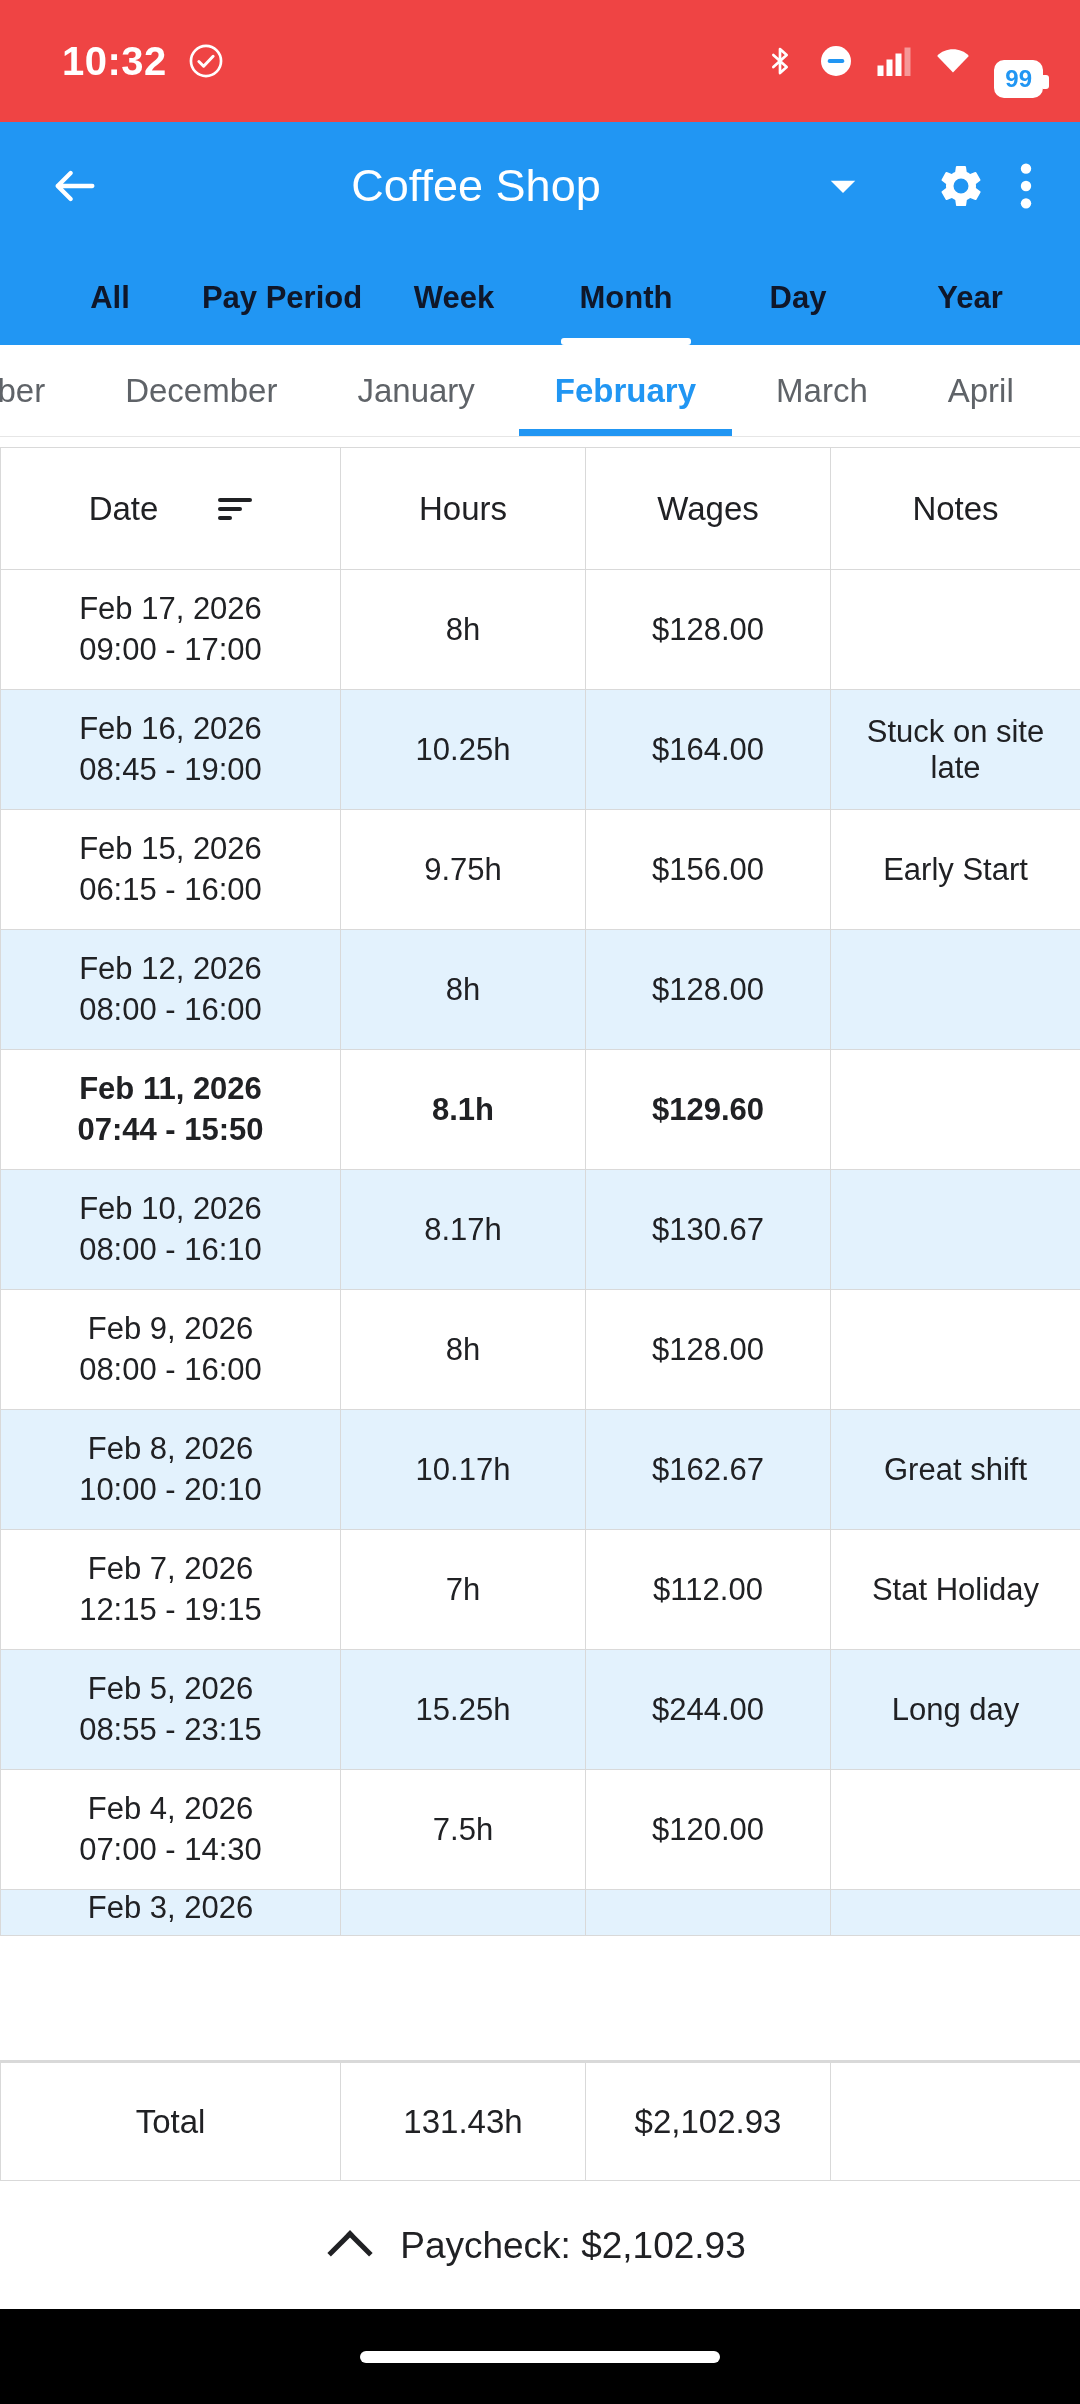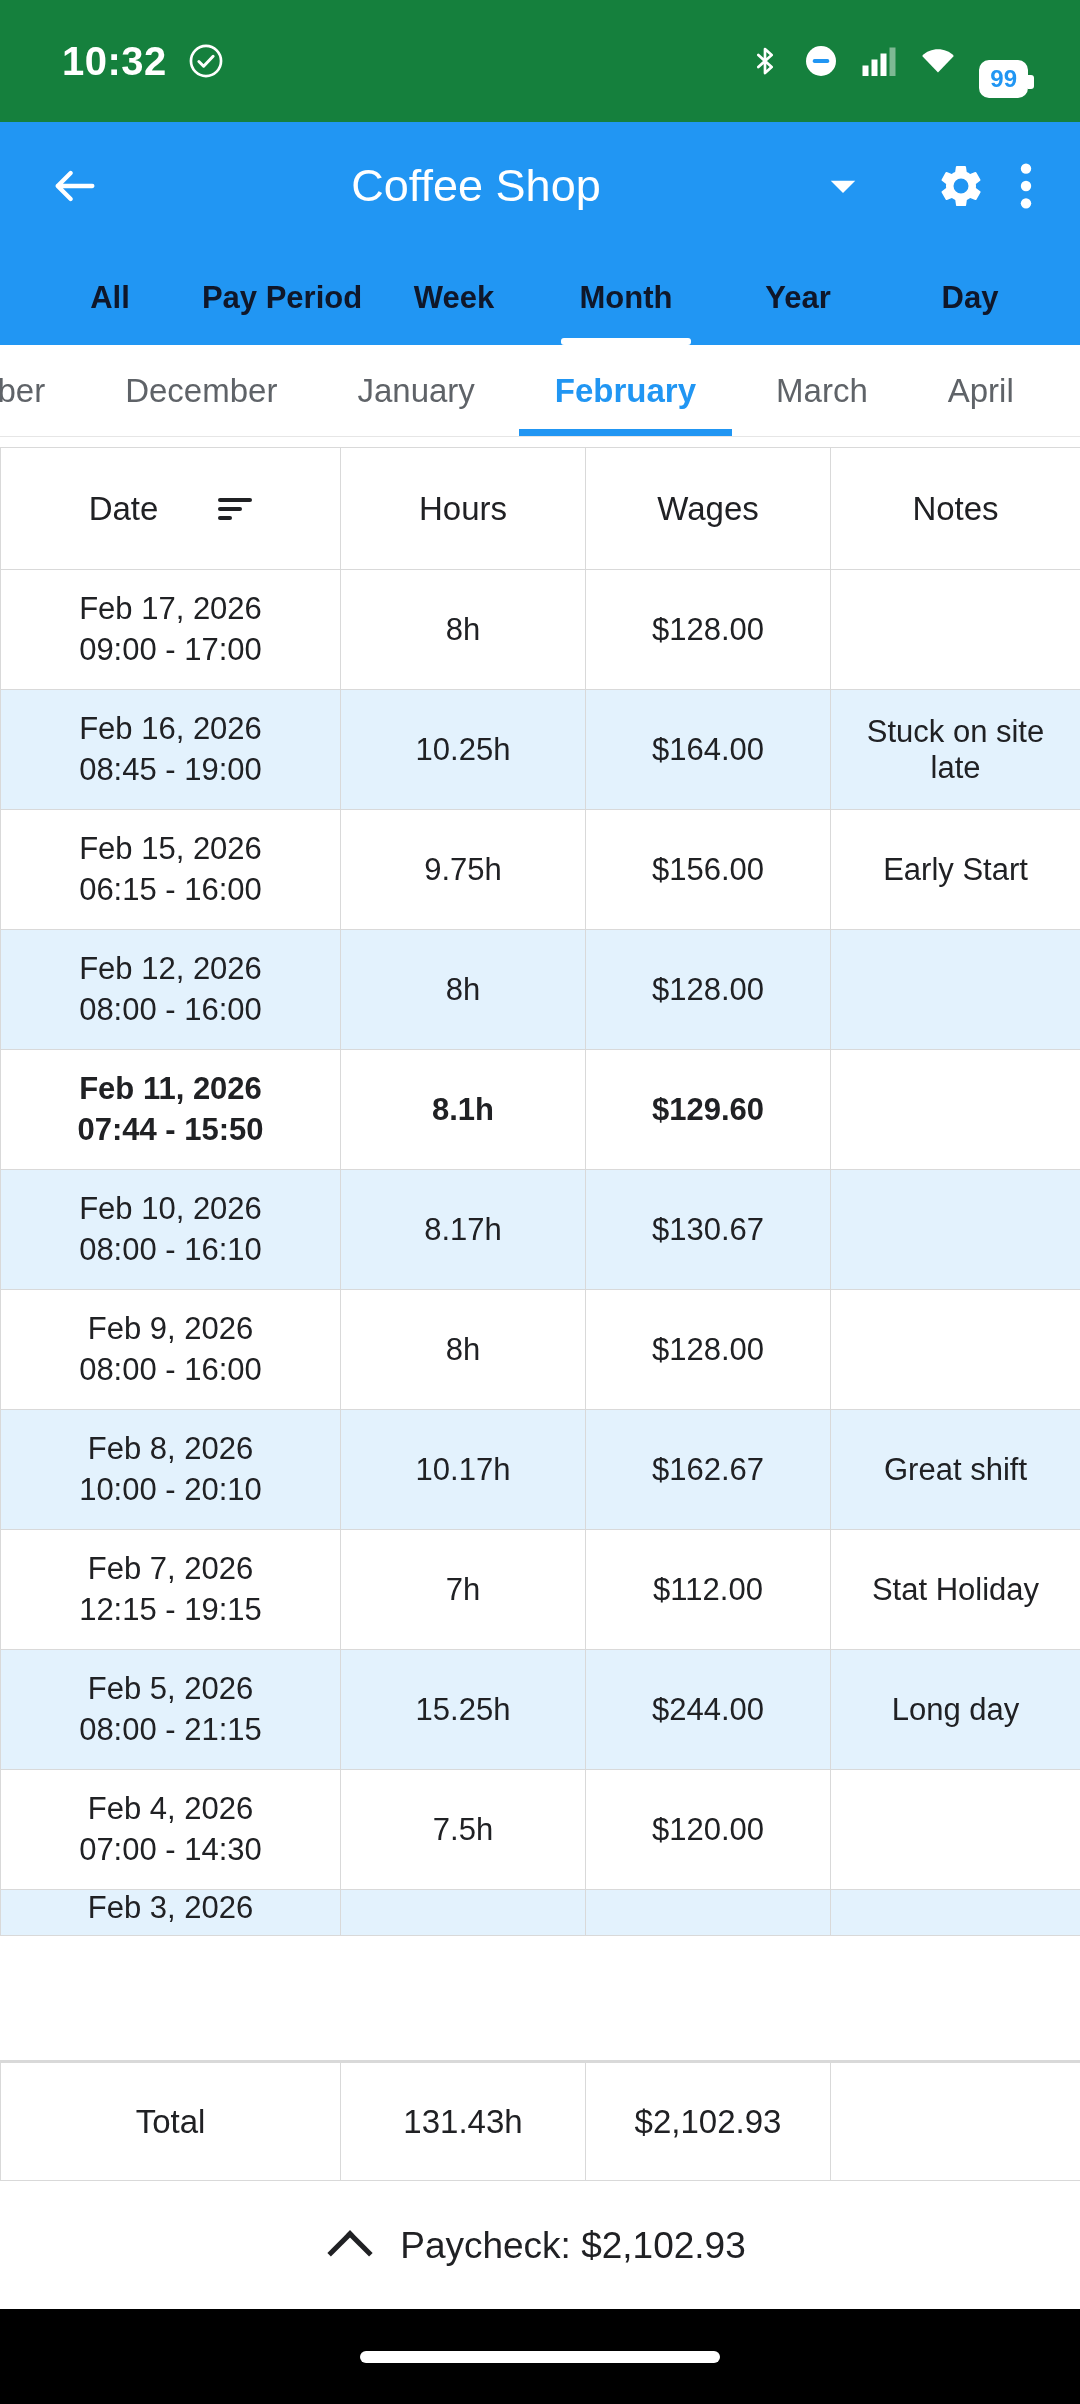--- a/index.html
+++ b/index.html
@@ -15,25 +15,25 @@
     height: 2404px;
     position: relative;
     display: flex;
     flex-direction: column;
     background: #ffffff;
   }
 
   
   .statusbar {
     height: 122px;
-    background: #15803d;
+    background: #ef4444;
     display: flex;
     align-items: center;
     justify-content: space-between;
-    padding: 0 52px 0 62px;
+    padding: 0 37px 0 62px;
     color: #ffffff;
   }
   .status-left { display: flex; align-items: center; gap: 20px; }
   .status-time { font-size: 40px; font-weight: bold; letter-spacing: .5px; }
   .status-right { display: flex; align-items: center; gap: 22px; }
   .icon-wrap { display: flex; align-items: center; justify-content: center; }
   .batt {
     border: 4px solid #ffffff;
     border-radius: 10px;
     padding: 1px 7px;
@@ -304,22 +304,22 @@
           </svg>
       </span>
     </div>
   </div>
 
   <div class="range-tabs">
     <div class="range-tab">All</div>
     <div class="range-tab">Pay Period</div>
     <div class="range-tab">Week</div>
     <div class="range-tab active">Month</div>
+    <div class="range-tab">Day</div>
     <div class="range-tab">Year</div>
-    <div class="range-tab">Day</div>
   </div>
 
   <div class="month-tabs">
     <div class="month-tab" style="padding-left:0;margin-left:-30px;">mber</div>
     <div class="month-tab">December</div>
     <div class="month-tab">January</div>
     <div class="month-tab active">February</div>
     <div class="month-tab">March</div>
     <div class="month-tab">April</div>
   </div>
@@ -427,21 +427,21 @@
             <span class="d-line1">Feb 7, 2026</span>
             <span class="d-line2">12:15 - 19:15</span>
           </td>
           <td>7h</td>
           <td>$112.00</td>
           <td>Stat Holiday</td>
         </tr>
         <tr class="alt">
           <td>
             <span class="d-line1">Feb 5, 2026</span>
-            <span class="d-line2">08:00 - 21:15</span>
+            <span class="d-line2">08:55 - 23:15</span>
           </td>
           <td>15.25h</td>
           <td>$244.00</td>
           <td>Long day</td>
         </tr>
         <tr>
           <td>
             <span class="d-line1">Feb 4, 2026</span>
             <span class="d-line2">07:00 - 14:30</span>
           </td>

